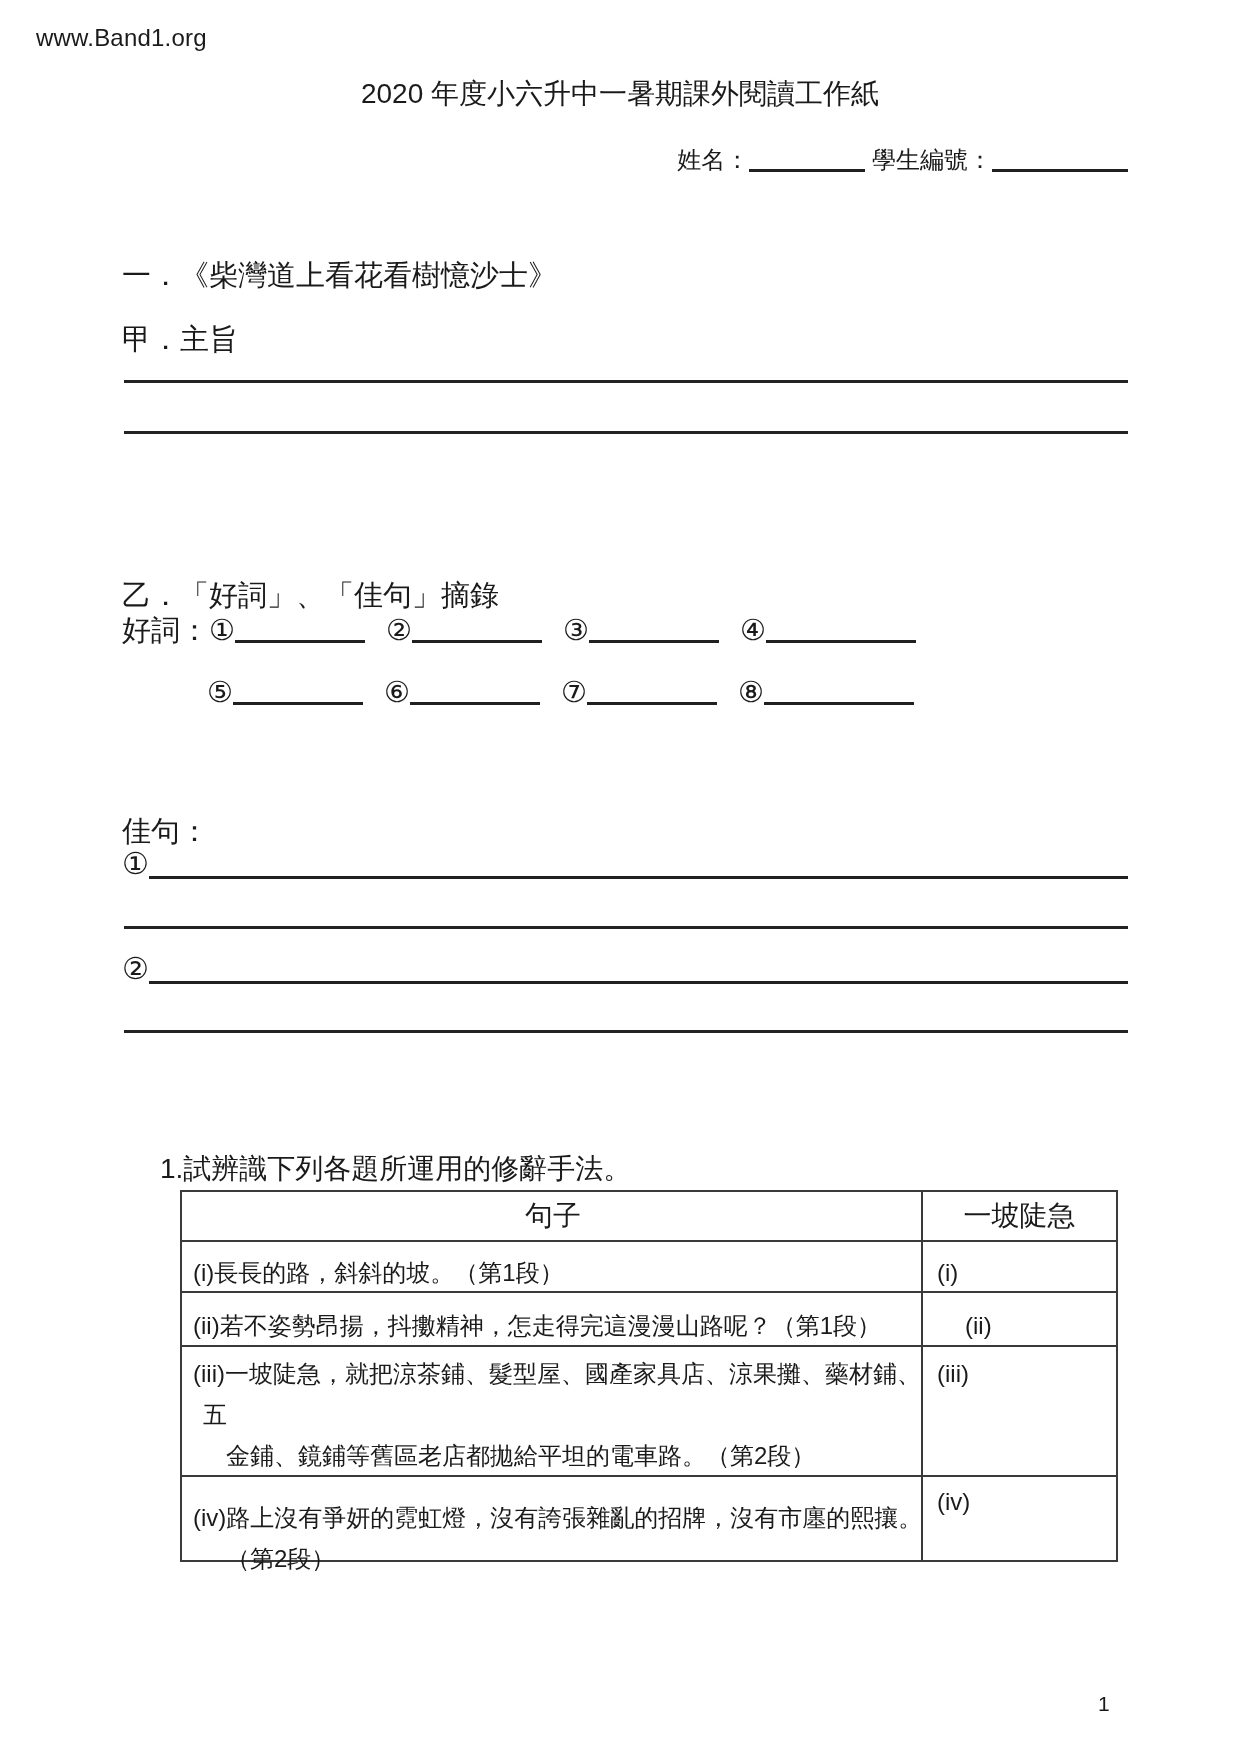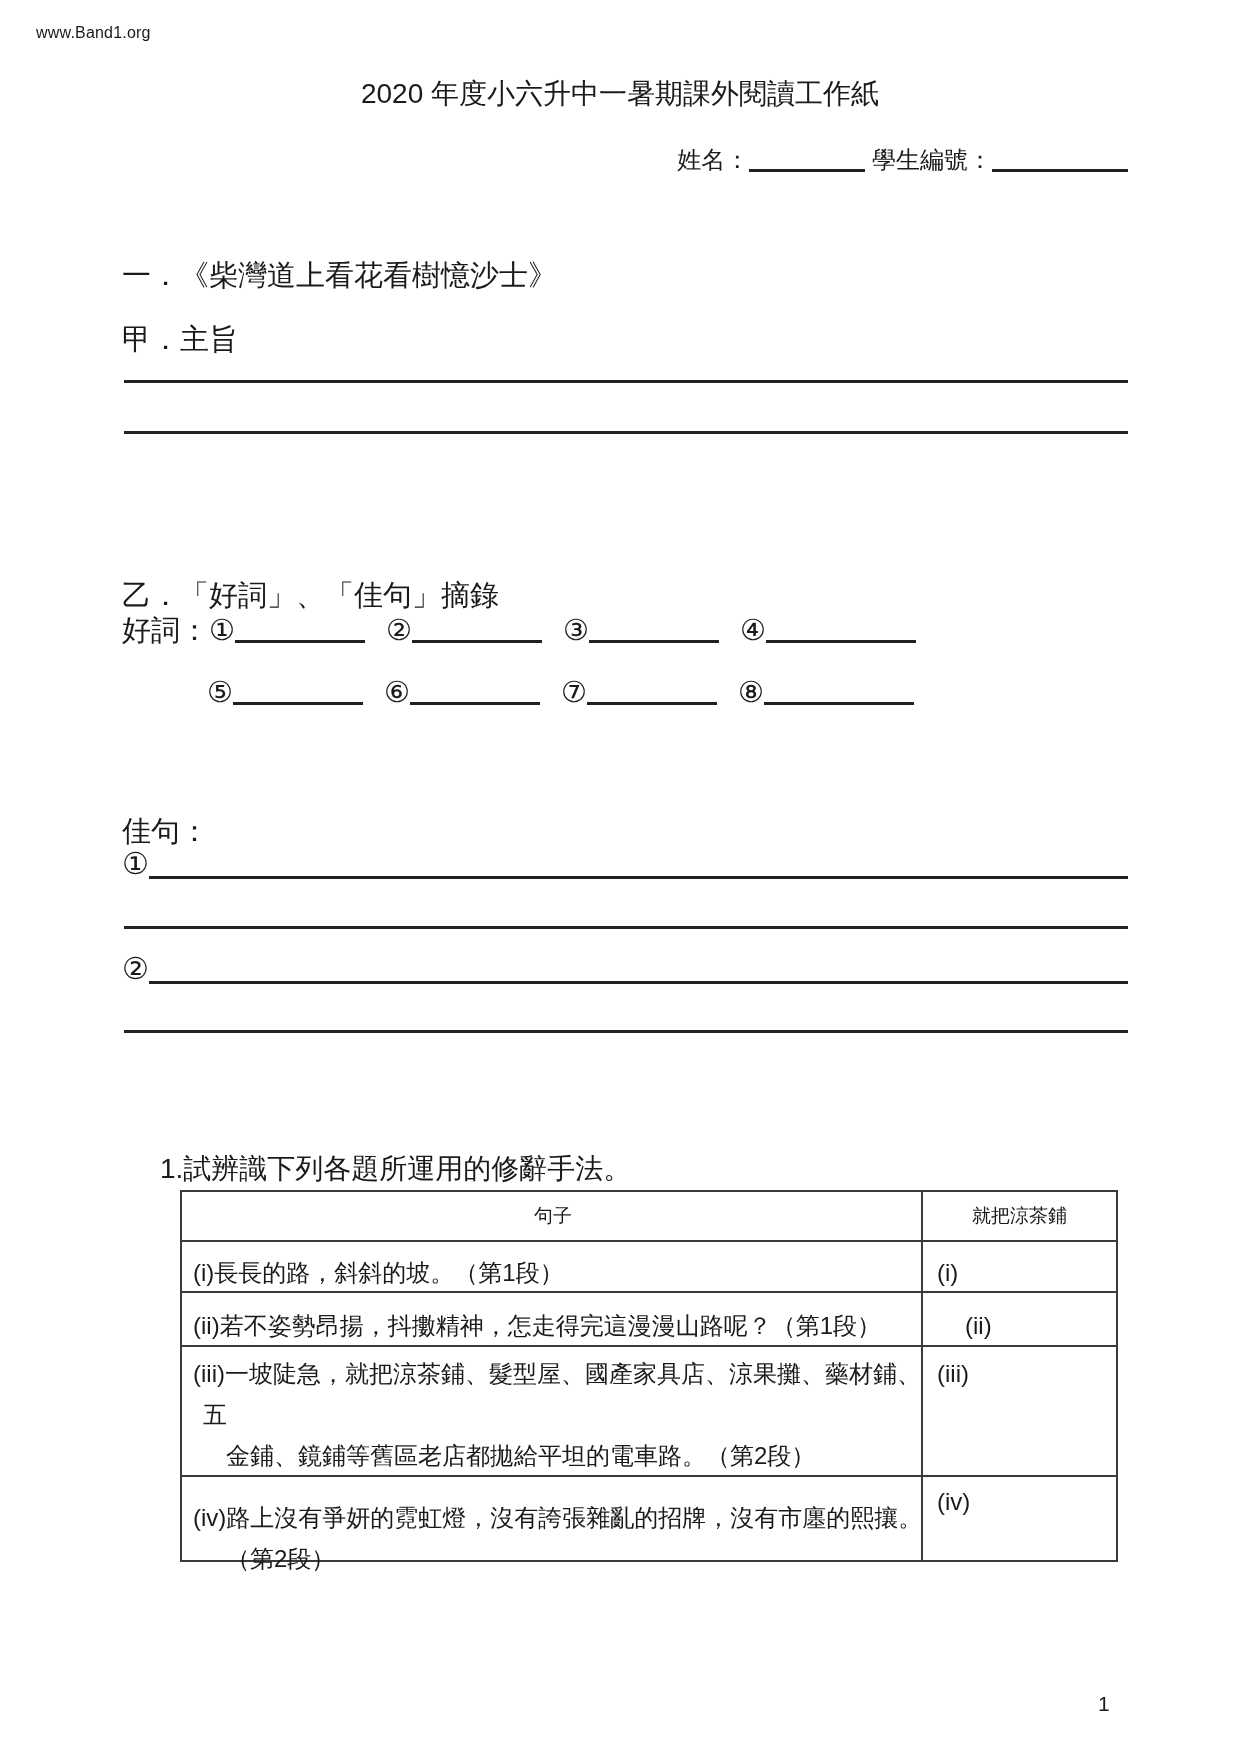--- a/index.html
+++ b/index.html
@@ -6,21 +6,21 @@
   .page{
     position:relative;
     width:1240px;height:1754px;
     margin:0 auto;
     background:#ffffff;
     font-family:"Liberation Sans","DejaVu Sans",sans-serif;
     color:#1a1a1a;
     overflow:hidden;
   }
   .abs{position:absolute;}
-  .brand{left:36px;top:24px;font-size:16px;letter-spacing:0.2px;}
+  .brand{left:36px;top:24px;font-size:24px;letter-spacing:0.2px;}
   .title{left:0;top:75px;width:1240px;text-align:center;font-size:28px;}
   .name-line{top:144px;right:112px;font-size:24px;white-space:nowrap;}
   .blank{display:inline-block;border-bottom:3px solid #202020;vertical-align:-4px;}
   .blank-name{width:116px;}
   .blank-id{width:136px;}
   .h-sec{left:122px;font-size:29px;white-space:nowrap;margin-top:36px;}
   .rule{position:absolute;left:124px;width:1004px;border-top:3px solid #232323;height:0;}
   .gw-row{position:absolute;font-size:29px;white-space:nowrap;}
   .gw-item{display:inline-block;margin-right:21px;}
   .gw-line{display:inline-block;width:130px;border-bottom:3px solid #202020;vertical-align:-3px;}
@@ -31,21 +31,21 @@
   .q1{left:160px;font-size:28px;}
   .wtable{
     position:absolute;left:180px;top:1190px;width:938px;
     border:2px solid #3a3a3a;box-sizing:border-box;
     font-size:24px;
   }
   .wrow{display:flex;box-sizing:border-box;border-top:2px solid #3a3a3a;}
   .wrow:first-child{border-top:none;}
   .c1{width:741px;box-sizing:border-box;border-right:2px solid #3a3a3a;padding:0 8px 0 11px;}
   .c2{flex:1;box-sizing:border-box;padding:0 0 0 14px;}
-  .th{display:flex;align-items:center;justify-content:center;font-size:19px;}
+  .th{display:flex;align-items:center;justify-content:center;font-size:28px;}
   .h-row{height:48px;}
   .r1{height:51px;} .r2{height:54px;} .r3{height:130px;} .r4{height:85px;}
   .cell-line{line-height:41px;white-space:nowrap;}
   .pt{padding-top:10px;}
   .ind{padding-left:33px;}
   .ind-sm{padding-left:10px;}
   .pagenum{left:1098px;top:1692px;font-size:21px;}
 </style>
 </head>
 <body>
@@ -91,21 +91,21 @@
     <span class="fill"></span>
   </div>
   <div class="rule" style="top:1030px;"></div>
 
 
   <div class="abs q1" style="top:1150px;">1.試辨識下列各題所運用的修辭手法。</div>
 
   <div class="wtable">
     <div class="wrow h-row">
       <div class="c1 th">句子</div>
-      <div class="c2 th" style="padding-left:0;">就把涼茶鋪</div>
+      <div class="c2 th" style="padding-left:0;">一坡陡急</div>
     </div>
 
     <div class="wrow r1">
       <div class="c1 pt">
         <div class="cell-line">(i)長長的路，斜斜的坡。（第1段）</div>
       </div>
       <div class="c2 pt">
         <div class="cell-line">(i)</div>
       </div>
     </div>

